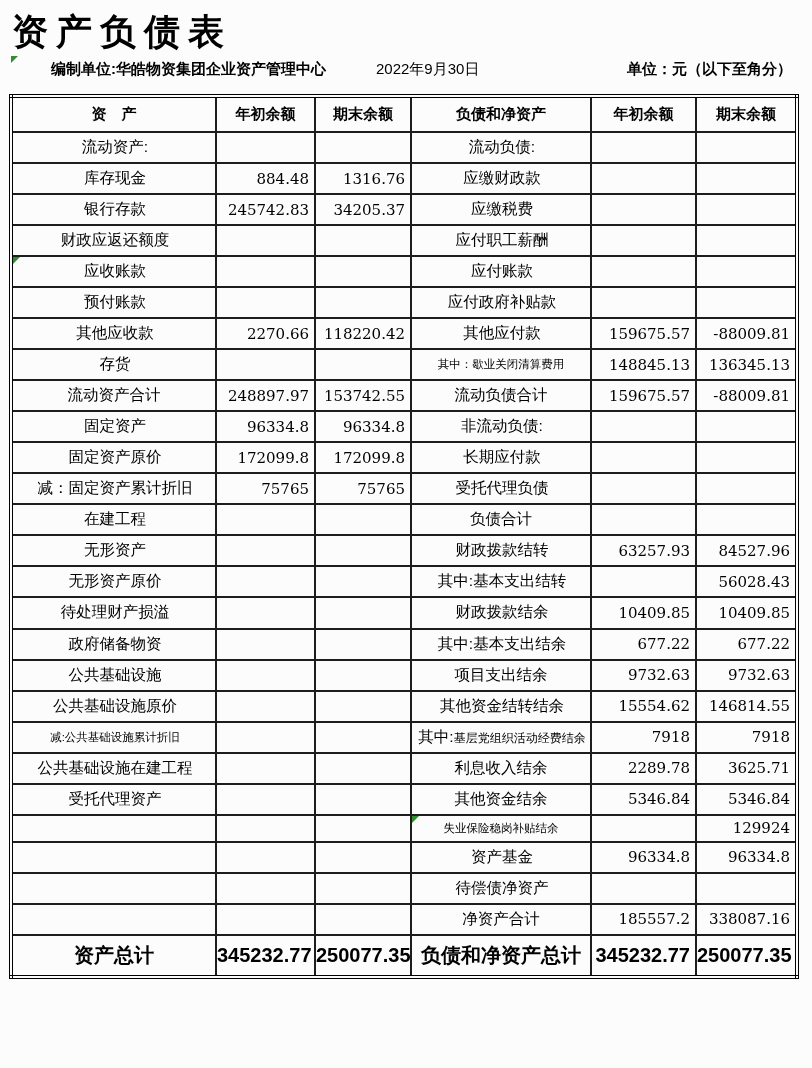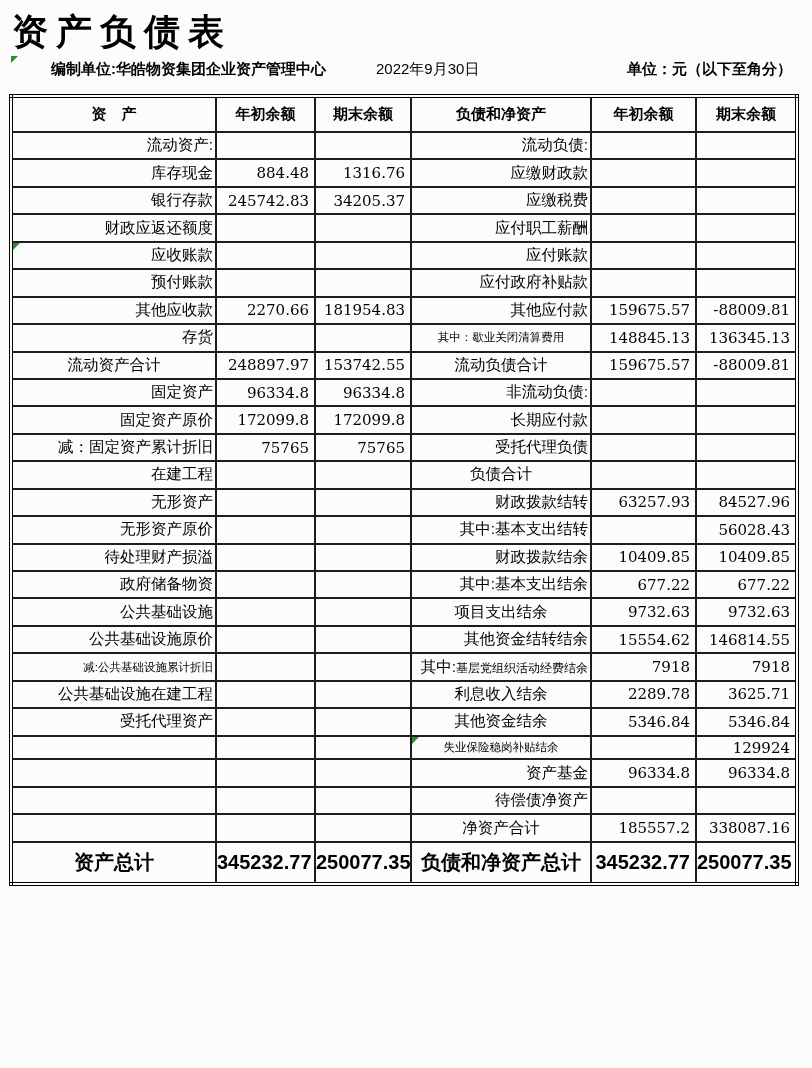--- a/index.html
+++ b/index.html
@@ -18,30 +18,30 @@
   .meta.prepared{left:13px;margin-left:38px;}
   .meta.date{left:348px; font-weight:500;margin-left:28px;}
   .meta.unit{right:20px;}
   .flag{
     position:absolute; top:0; left:0; width:0; height:0;
     border-top:7px solid #2f8f2f; border-right:7px solid transparent;
   }
   .meta-flag{position:absolute; top:56px; left:11px;}
   table.bs{
     position:absolute; top:94px; left:9px;
-    width:786px; height:792px;
+    width:786px; height:885px;
     border-collapse:collapse; table-layout:fixed;
     border:4px double #000;
   }
   .bs th,.bs td{
     border:2px solid #1d1d1d; position:relative;
     overflow:hidden; white-space:nowrap; padding:0;
   }
   .bs th{font-size:15px; font-weight:bold; text-align:center; height:33px;}
-  td.lbl{font-size:15.5px; text-align:right; padding-left:4px; padding-right:2px;}
+  td.lbl{font-size:15.5px; text-align:center; padding-left:4px; padding-right:2px;}
   td.num{
     font-size:15px; text-align:right; padding-right:5px;
     font-family:"DejaVu Serif",serif;
   }
   td.c{text-align:center; padding-left:2px;}
   td.sm{font-size:11.5px;}
   .xs{font-size:12px;}
   tr.total td{font-weight:bold; font-size:20px; height:39px;}
   tr.total td.num{font-family:Liberation Sans, sans-serif;}
 </style>
@@ -121,21 +121,21 @@
           <td class="lbl"><span>预付账款</span></td>
           <td class="num"><span></span></td>
           <td class="num"><span></span></td>
           <td class="lbl"><span>应付政府补贴款</span></td>
           <td class="num"><span></span></td>
           <td class="num"><span></span></td>
         </tr>
         <tr>
           <td class="lbl"><span>其他应收款</span></td>
           <td class="num"><span>2270.66</span></td>
-          <td class="num"><span>181954.83</span></td>
+          <td class="num"><span>118220.42</span></td>
           <td class="lbl"><span>其他应付款</span></td>
           <td class="num"><span>159675.57</span></td>
           <td class="num"><span>-88009.81</span></td>
         </tr>
         <tr>
           <td class="lbl"><span>存货</span></td>
           <td class="num"><span></span></td>
           <td class="num"><span></span></td>
           <td class="lbl sm c"><span>其中：歇业关闭清算费用</span></td>
           <td class="num"><span>148845.13</span></td>

